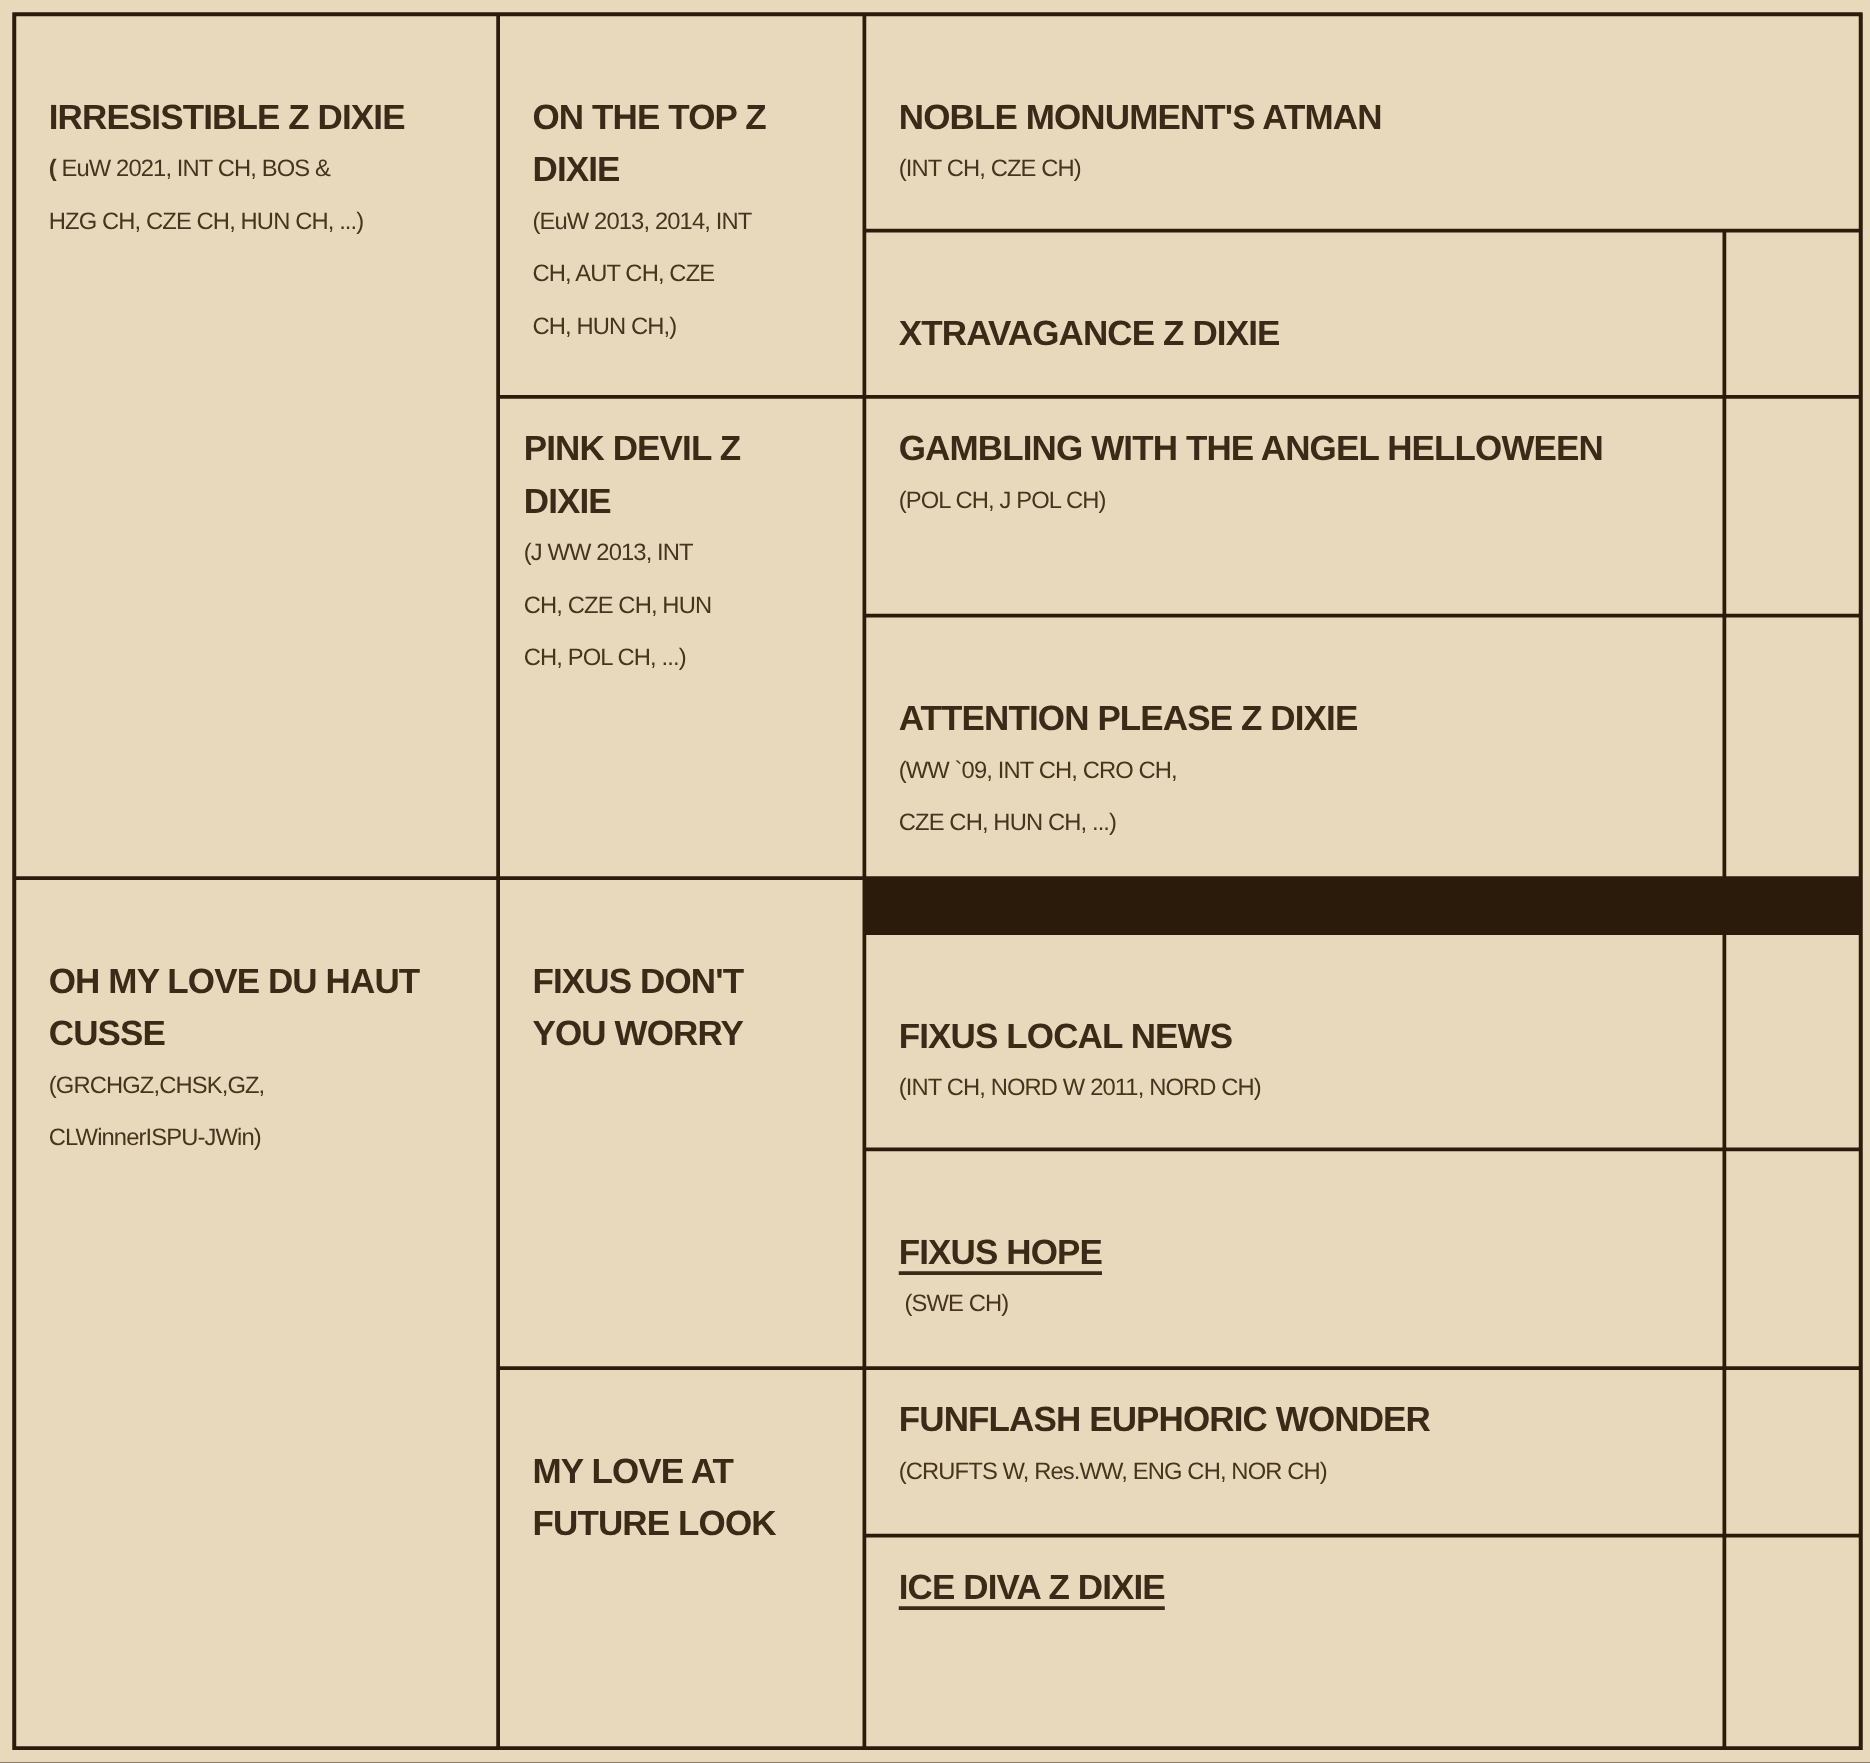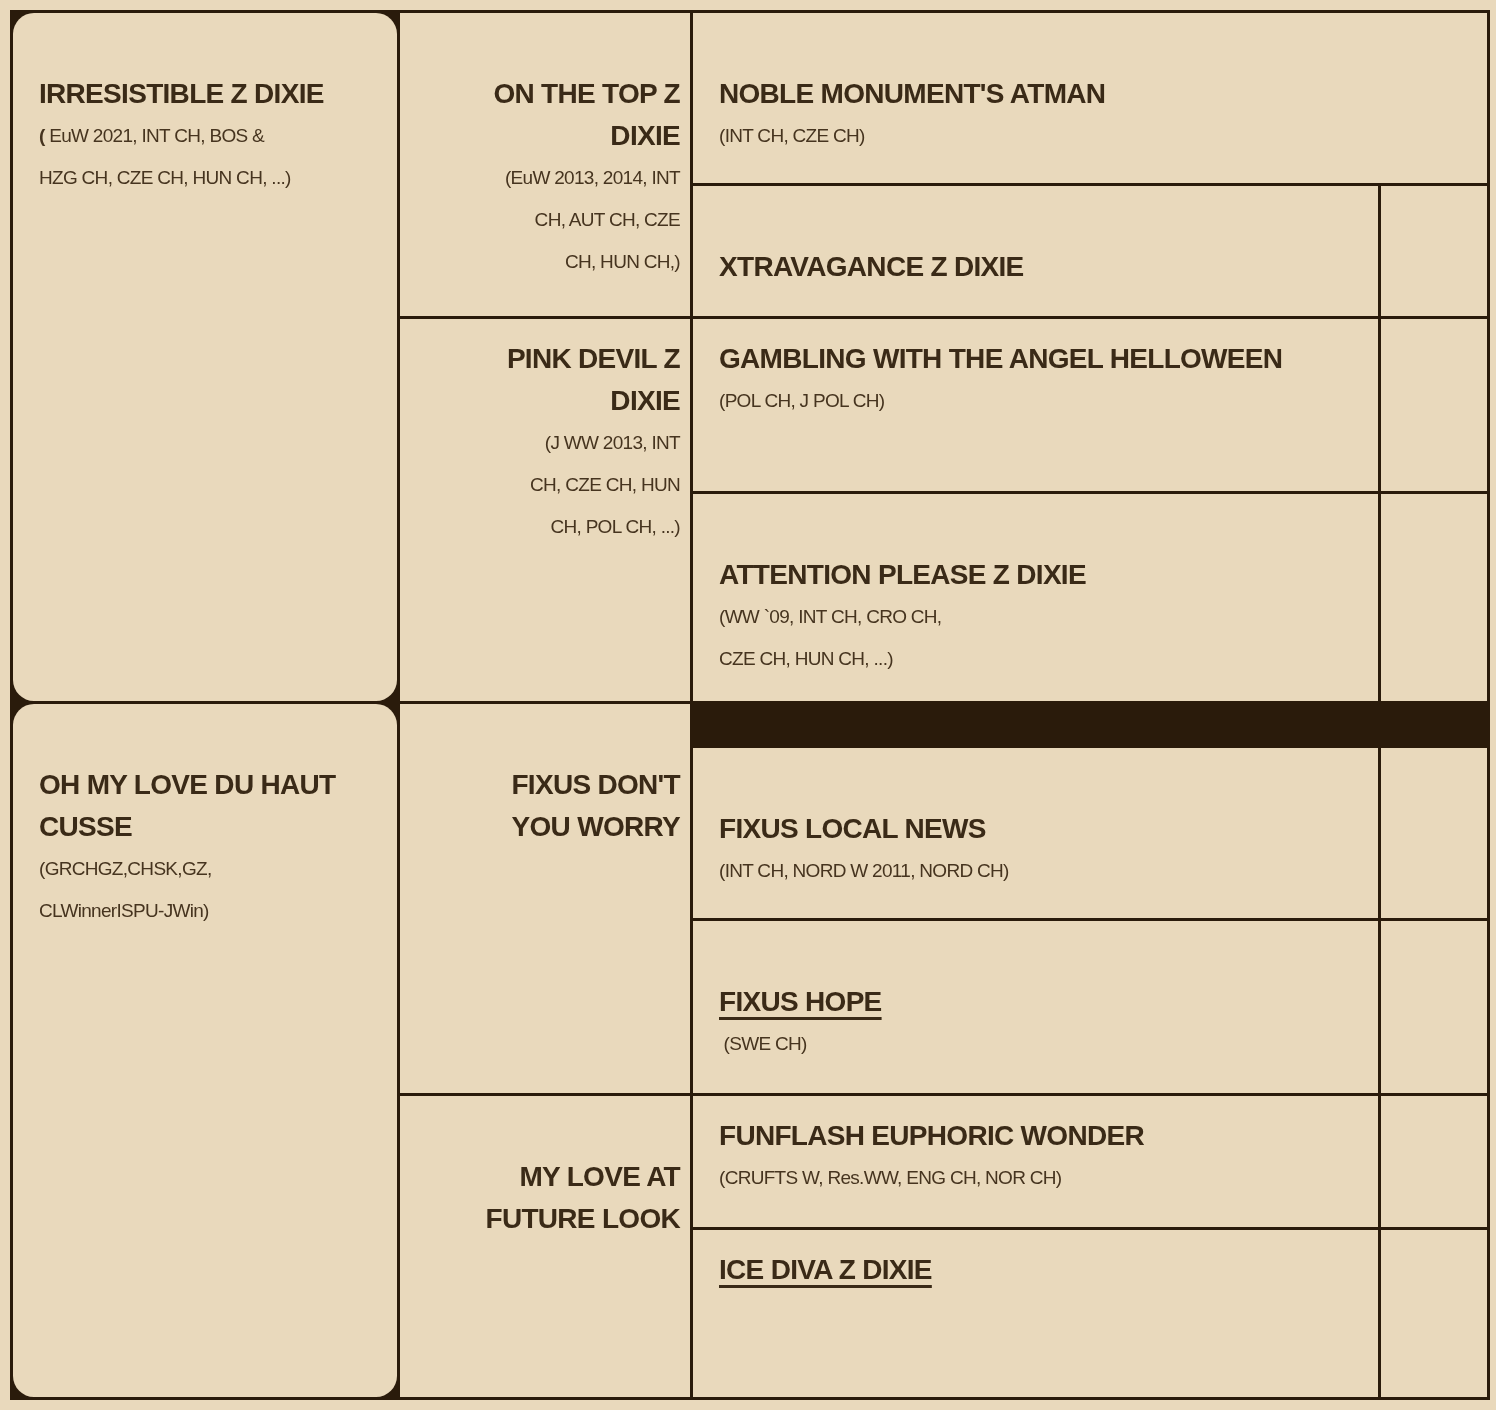--- a/index.html
+++ b/index.html
@@ -43,21 +43,21 @@
     letter-spacing:-0.7px;
     white-space:pre;
   }
   .tprefix{font-weight:700;}
   .underline{
     text-decoration:underline;
     text-decoration-thickness:3px;
     text-underline-offset:6px;
   }
   
-  .c1{grid-column:1;border-radius:21px;} .c2{grid-column:2;text-align:right;} .c3{grid-column:3;} .c4{grid-column:4;}
+  .c1{grid-column:1;} .c2{grid-column:2;} .c3{grid-column:3;} .c4{grid-column:4;}
   .c3s2{grid-column:3 / span 2;}
   .r1{grid-row:1;} .r2{grid-row:2;} .r3{grid-row:3;} .r4{grid-row:4;}
   .r5{grid-row:5;margin-top:44px;} .r6{grid-row:6;} .r7{grid-row:7;} .r8{grid-row:8;}
   .r1s2{grid-row:1 / span 2;} .r3s2{grid-row:3 / span 2;padding-left:19px;}
   .r5s2{grid-row:5 / span 2;} .r7s2{grid-row:7 / span 2;}
   .r1s4{grid-row:1 / span 4;} .r5s4{grid-row:5 / span 4;}
 </style>
 </head>
 <body>
 

